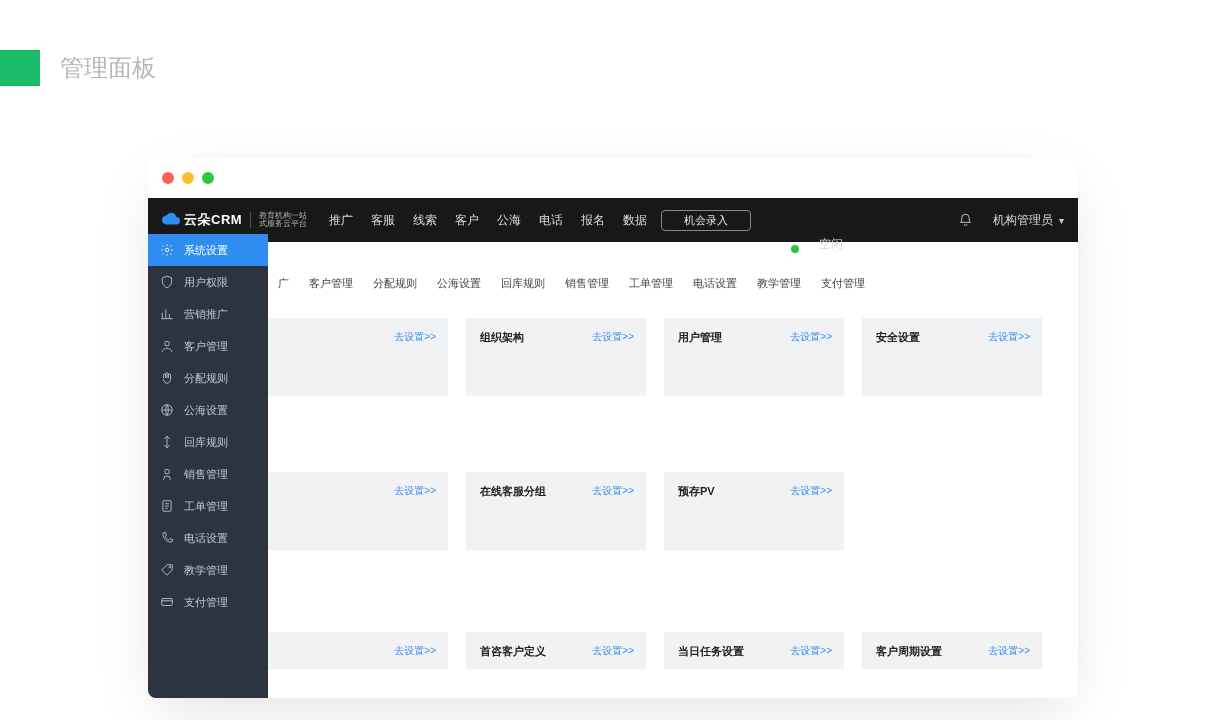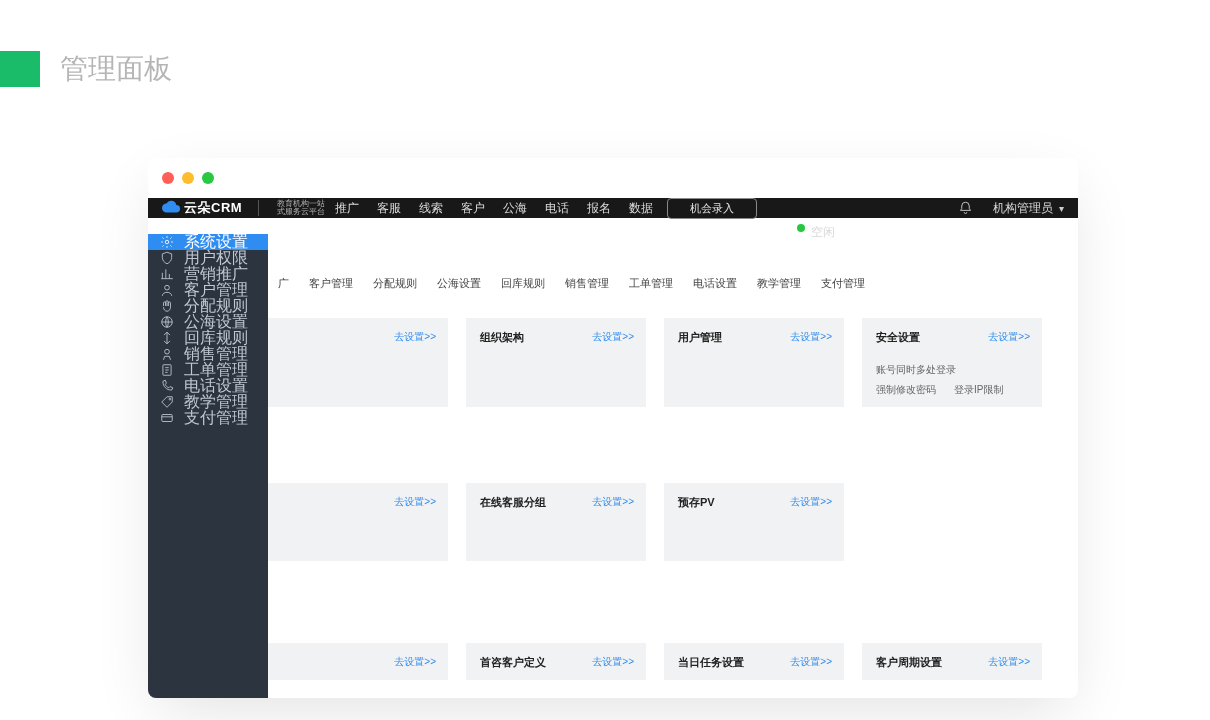--- a/index.html
+++ b/index.html
@@ -16,21 +16,21 @@
   .page-heading {
     position: absolute;
     left: 0; top: 50px;
     display: flex; align-items: center;
   }
   .green-bar {
     width: 40px; height: 36px; background: #1abc6a;
     margin-right: 20px;
   }
   .title-main { font-size: 32px; font-weight: 700; color: #111; margin-right: 14px; }
-  .title-sub  { font-size: 28px; font-weight: 400; color: #b5b5b5; }
+  .title-sub  { font-size: 24px; font-weight: 400; color: #b5b5b5; }
 
   
   .window {
     position: absolute;
     left: 148px; top: 158px;
     width: 930px; height: 540px;
     background: #ffffff;
     border-radius: 8px;
     box-shadow: 0 20px 60px -10px rgba(0,0,0,0.12);
     overflow: hidden;
@@ -43,80 +43,80 @@
     padding-left: 14px; gap: 8px;
     background: #ffffff;
   }
   .dot { width: 12px; height: 12px; border-radius: 50%; }
   .dot.red    { background: #ff5f57; }
   .dot.yellow { background: #ffbd2e; }
   .dot.green  { background: #28c840; }
 
   
   .topnav {
-    height: 20px;
+    height: 44px;
     background: #181818;
     display: flex; align-items: center;
     color: #d8d8d8;
     font-size: 12px;
     padding: 0 14px;
   }
   .logo {
     display: flex; align-items: center;
     margin-right: 6px;
   }
   .logo svg { display:block; }
   .logo-text {
     font-weight: 700; color: #fff; font-size: 13px; letter-spacing: 0.5px;
     margin-left: 4px;
   }
   .logo-suffix {
     font-size: 8px; color: #b0b0b0; line-height: 1.05;
-    border-left: 1px solid #555; margin-left: 16px; padding-left: 18px;
+    border-left: 1px solid #555; margin-left: 8px; padding-left: 8px;
     display: flex; flex-direction: column;
   }
-  .navitems { display: flex; gap: 18px; margin-left: 4px; }
+  .navitems { display: flex; gap: 18px; margin-left: 16px; }
   .navitem  { color: #dcdcdc; cursor: pointer; }
   .rec-btn {
     margin-left: 14px;
     border: 1px solid #8a8a8a;
     border-radius: 4px;
     padding: 2px 22px;
     font-size: 11px;
     color: #e0e0e0;
     cursor: pointer;
     background: transparent;
   }
   .status {
-    display: flex; align-items: flex-start; gap: 6px;
+    display: flex; align-items: flex-end; gap: 20px;
     margin-left: 40px;
     color: #d8d8d8;
     margin-top: 48px;
   }
   .status-dot { width: 8px; height: 8px; border-radius: 50%; background: #27c840; }
   .topnav-right { margin-left: auto; display: flex; align-items: center; gap: 20px; }
   .bell-icon { width: 15px; height: 15px; display: inline-block; }
   .user { display: flex; align-items: center; gap: 6px; color: #d8d8d8; cursor: pointer; }
   .chev { font-size: 10px; color: #ccc; }
 
   
   .sidebar {
     position: absolute;
     left: 0; top: 76px;
     width: 120px;
     height: calc(100% - 76px);
     background: #2c3440;
   }
   .side-item {
     display: flex; align-items: center;
-    height: 16px;
+    height: 32px;
     padding-left: 12px;
     gap: 10px;
     color: #bfc7d2;
-    font-size: 16px;
+    font-size: 11px;
     cursor: pointer;
   }
   .side-item.active {
     background: #2f8cf0;
     color: #ffffff;
   }
   .side-item .ic { width: 14px; height: 14px; display: flex; align-items: center; justify-content: center; }
   .side-item .ic svg { width: 14px; height: 14px; stroke: currentColor; fill: none; stroke-width: 1.5; }
 
   
@@ -359,25 +359,20 @@
           <div class="card-title">组织架构</div>
           <div class="card-link">去设置&gt;&gt;</div>
         </div>
         <div class="card">
           <div class="card-title">用户管理</div>
           <div class="card-link">去设置&gt;&gt;</div>
         </div>
         <div class="card">
           <div class="card-title">安全设置</div>
           <div class="card-link">去设置&gt;&gt;</div>
-          <div class="card-body">
-            <span>账号同时多处登录</span>
-            <span>强制修改密码</span>
-            <span>登录IP限制</span>
-          </div>
         </div>
       </div>
       <div class="card-row">
         <div class="card">
           <div class="card-title"></div>
           <div class="card-link">去设置&gt;&gt;</div>
         </div>
         <div class="card">
           <div class="card-title">在线客服分组</div>
           <div class="card-link">去设置&gt;&gt;</div>

